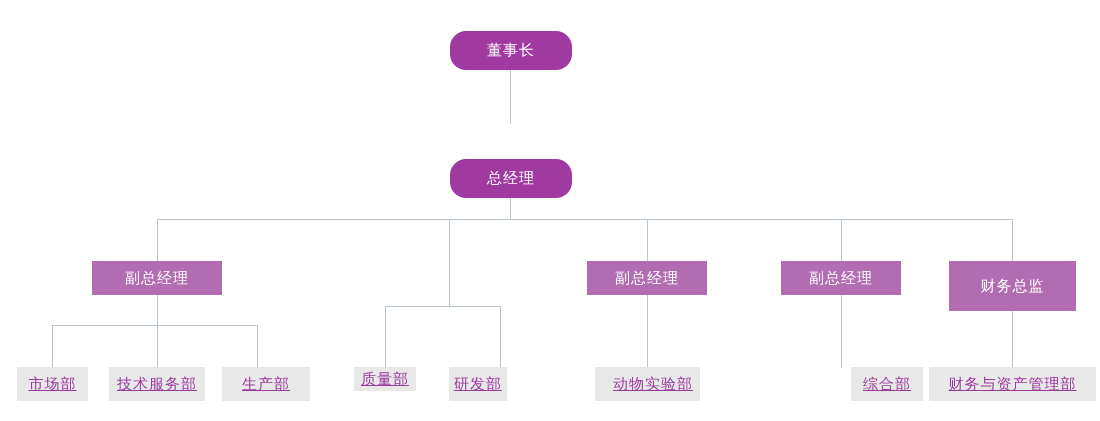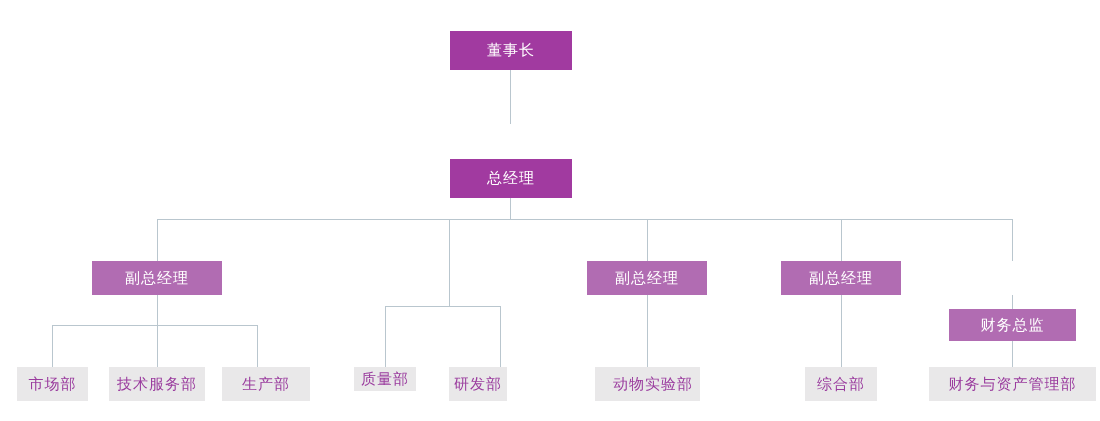--- a/index.html
+++ b/index.html
@@ -21,28 +21,30 @@
     align-items: center;
     justify-content: center;
     font-size: 15px;
     letter-spacing: 1px;
     white-space: nowrap;
     box-sizing: border-box;
   }
   .lvl1 {
     background: var(--level1-fill, #a13aa0);
     color: var(--node-text, #ffffff);
+    border-radius: 16px;
   }
   .lvl3 {
     background: var(--level3-fill, #b16cb2);
     color: var(--node-text, #ffffff);
   }
   .dept {
     background: var(--department-fill, #e9e8e9);
     color: var(--department-text, #9a3c9e);
+    text-decoration: underline;
   }
   .line {
     position: absolute;
     background: var(--connector, #b9c6ce);
   }
   .v { width: 1px; }
   .h { height: 1px; }
 </style>
 </head>
 <body>
@@ -72,24 +74,24 @@
   <div class="line v" style="left:647px;  top:295px; height:72px;"></div>
   <div class="line v" style="left:841px;  top:295px; height:72px;"></div>
   <div class="line v" style="left:1012px; top:295px; height:72px;"></div>
 
   <div class="node lvl1" style="left:450px; top:31px;  width:122px; height:39px;">董事长</div>
   <div class="node lvl1" style="left:450px; top:124px; width:122px; height:39px;margin-top:35px;">总经理</div>
 
   <div class="node lvl3" style="left:92px;  top:261px; width:130px; height:34px;">副总经理</div>
   <div class="node lvl3" style="left:587px; top:261px; width:120px; height:34px;">副总经理</div>
   <div class="node lvl3" style="left:781px; top:261px; width:120px; height:34px;">副总经理</div>
-  <div class="node lvl3" style="left:949px; top:261px; width:127px; height:32px;margin-top:48px;">财务总监</div>
+  <div class="node lvl3" style="left:949px; top:261px; width:127px; height:50px;">财务总监</div>
 
   <div class="node dept" style="left:17px;  top:367px; width:71px;  height:34px;">市场部</div>
   <div class="node dept" style="left:109px; top:367px; width:96px;  height:34px;text-align:right;">技术服务部</div>
   <div class="node dept" style="left:222px; top:367px; width:88px;  height:34px;">生产部</div>
   <div class="node dept" style="left:354px; top:367px; width:62px;  height:24px;">质量部</div>
   <div class="node dept" style="left:449px; top:367px; width:58px;  height:34px;">研发部</div>
   <div class="node dept" style="left:595px; top:367px; width:105px; height:34px;padding-left:11px;">动物实验部</div>
-  <div class="node dept" style="left:805px; top:367px; width:72px;  height:34px;">综合部</div>
+  <div class="node dept" style="left:851px; top:367px; width:72px;  height:34px;">综合部</div>
   <div class="node dept" style="left:929px; top:367px; width:167px; height:34px;">财务与资产管理部</div>
 
 </div>
 
 </body></html>

